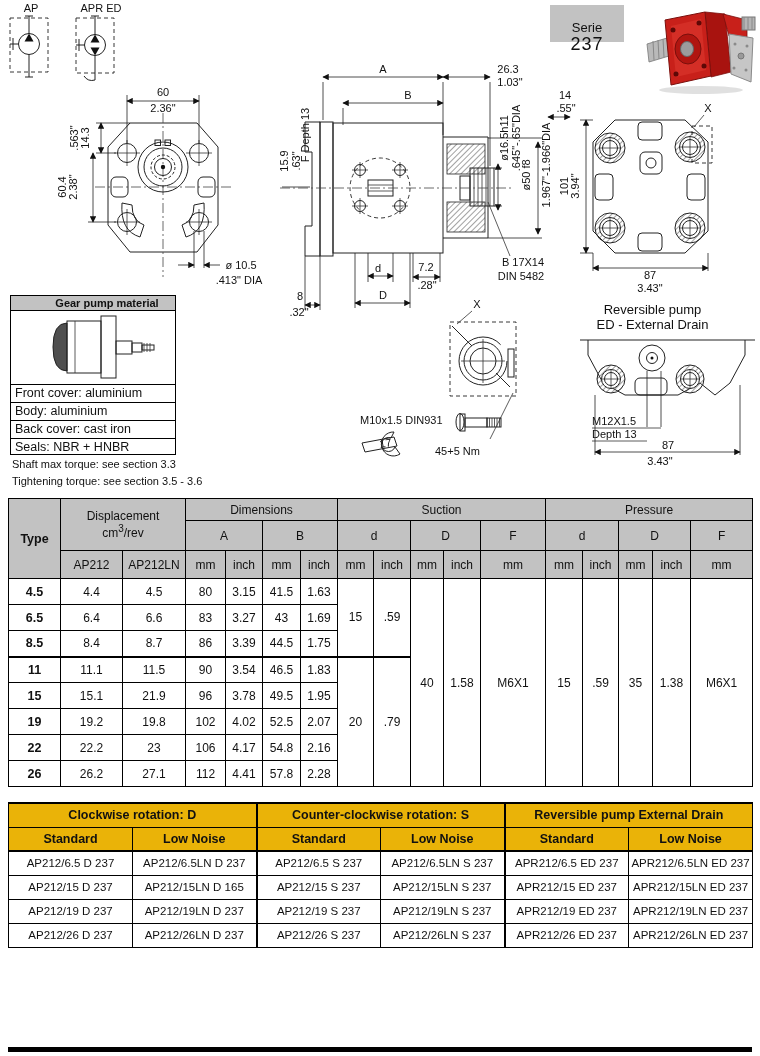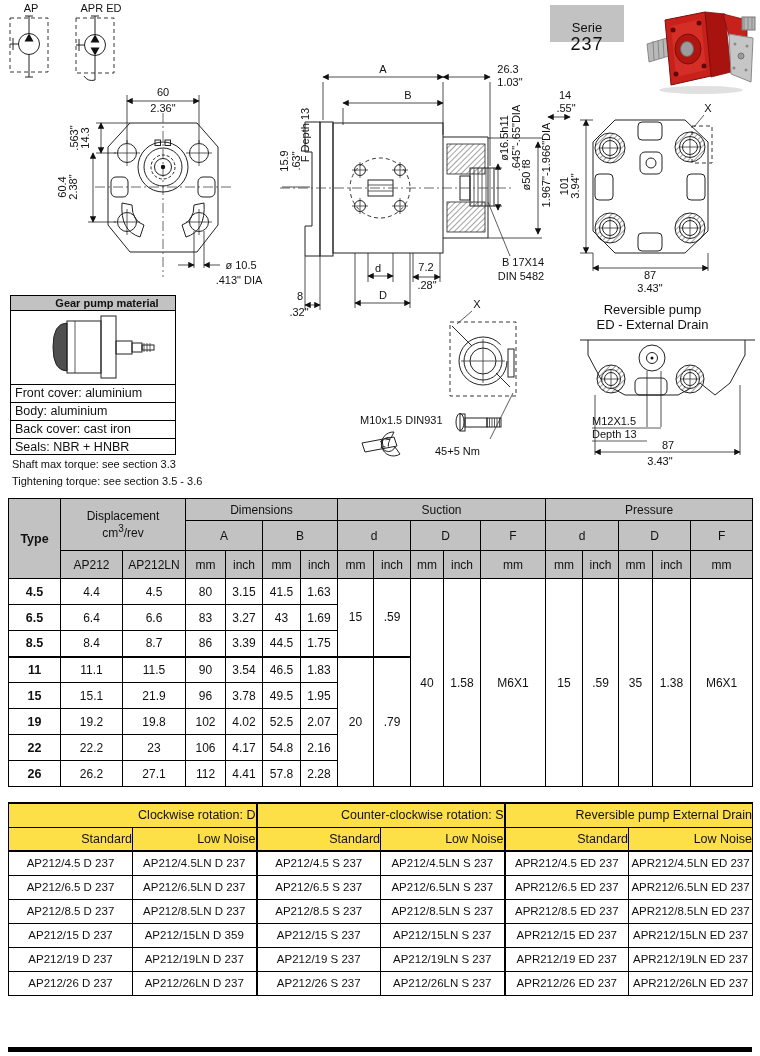--- a/index.html
+++ b/index.html
@@ -28,21 +28,21 @@
   #revtitle{left:575px;top:302px;width:155px;text-align:center;font-size:13px;line-height:15px;}
   
   table{border-collapse:collapse;table-layout:fixed;}
   .mt{width:744px;font-size:12px;text-align:center;}
   .mt td{border:1px solid #000;padding:0;overflow:hidden;}
   .mt .hd{background:#c2c2c2;}
   .mt .b{font-weight:bold;font-size:12.5px;}
   .mt tr.sep td{border-top-width:2px;}
   .ot{width:744px;font-size:11.5px;text-align:center;}
   .ot td{border:1px solid #000;padding:0;overflow:hidden;}
-  .ot .hd{background:#fde047;font-weight:normal;font-size:12.5px;text-align:right;}
+  .ot .hd{background:#eab308;font-weight:bold;font-size:12.5px;}
   .ot td.g{border-left-width:2px;}
   .ot tr.h1 td{border-top-width:2px;}
   .ot tr.h2 td{border-bottom-width:2px;}
   #botbar{left:8px;top:1047px;width:744px;height:5px;background:#000;}
 </style>
 </head>
 <body>
 
 <div id="page">
 
@@ -574,46 +574,30 @@
     </tr>
     <tr class="h2" style="height:24px">
       <td class="hd">Standard</td>
       <td class="hd">Low Noise</td>
       <td class="hd g">Standard</td>
       <td class="hd">Low Noise</td>
       <td class="hd g">Standard</td>
       <td class="hd">Low Noise</td>
     </tr>
     <tr style="height:24px">
-      <td>AP212/4.5 D 237</td>
-      <td>AP212/4.5LN D 237</td>
-      <td class="g">AP212/4.5 S 237</td>
-      <td>AP212/4.5LN S 237</td>
-      <td class="g">APR212/4.5 ED 237</td>
-      <td>APR212/4.5LN ED 237</td>
-    </tr>
-    <tr style="height:24px">
       <td>AP212/6.5 D 237</td>
       <td>AP212/6.5LN D 237</td>
       <td class="g">AP212/6.5 S 237</td>
       <td>AP212/6.5LN S 237</td>
       <td class="g">APR212/6.5 ED 237</td>
       <td>APR212/6.5LN ED 237</td>
     </tr>
     <tr style="height:24px">
-      <td>AP212/8.5 D 237</td>
-      <td>AP212/8.5LN D 237</td>
-      <td class="g">AP212/8.5 S 237</td>
-      <td>AP212/8.5LN S 237</td>
-      <td class="g">APR212/8.5 ED 237</td>
-      <td>APR212/8.5LN ED 237</td>
-    </tr>
-    <tr style="height:24px">
       <td>AP212/15 D 237</td>
-      <td>AP212/15LN D 359</td>
+      <td>AP212/15LN D 165</td>
       <td class="g">AP212/15 S 237</td>
       <td>AP212/15LN S 237</td>
       <td class="g">APR212/15 ED 237</td>
       <td>APR212/15LN ED 237</td>
     </tr>
     <tr style="height:24px">
       <td>AP212/19 D 237</td>
       <td>AP212/19LN D 237</td>
       <td class="g">AP212/19 S 237</td>
       <td>AP212/19LN S 237</td>

